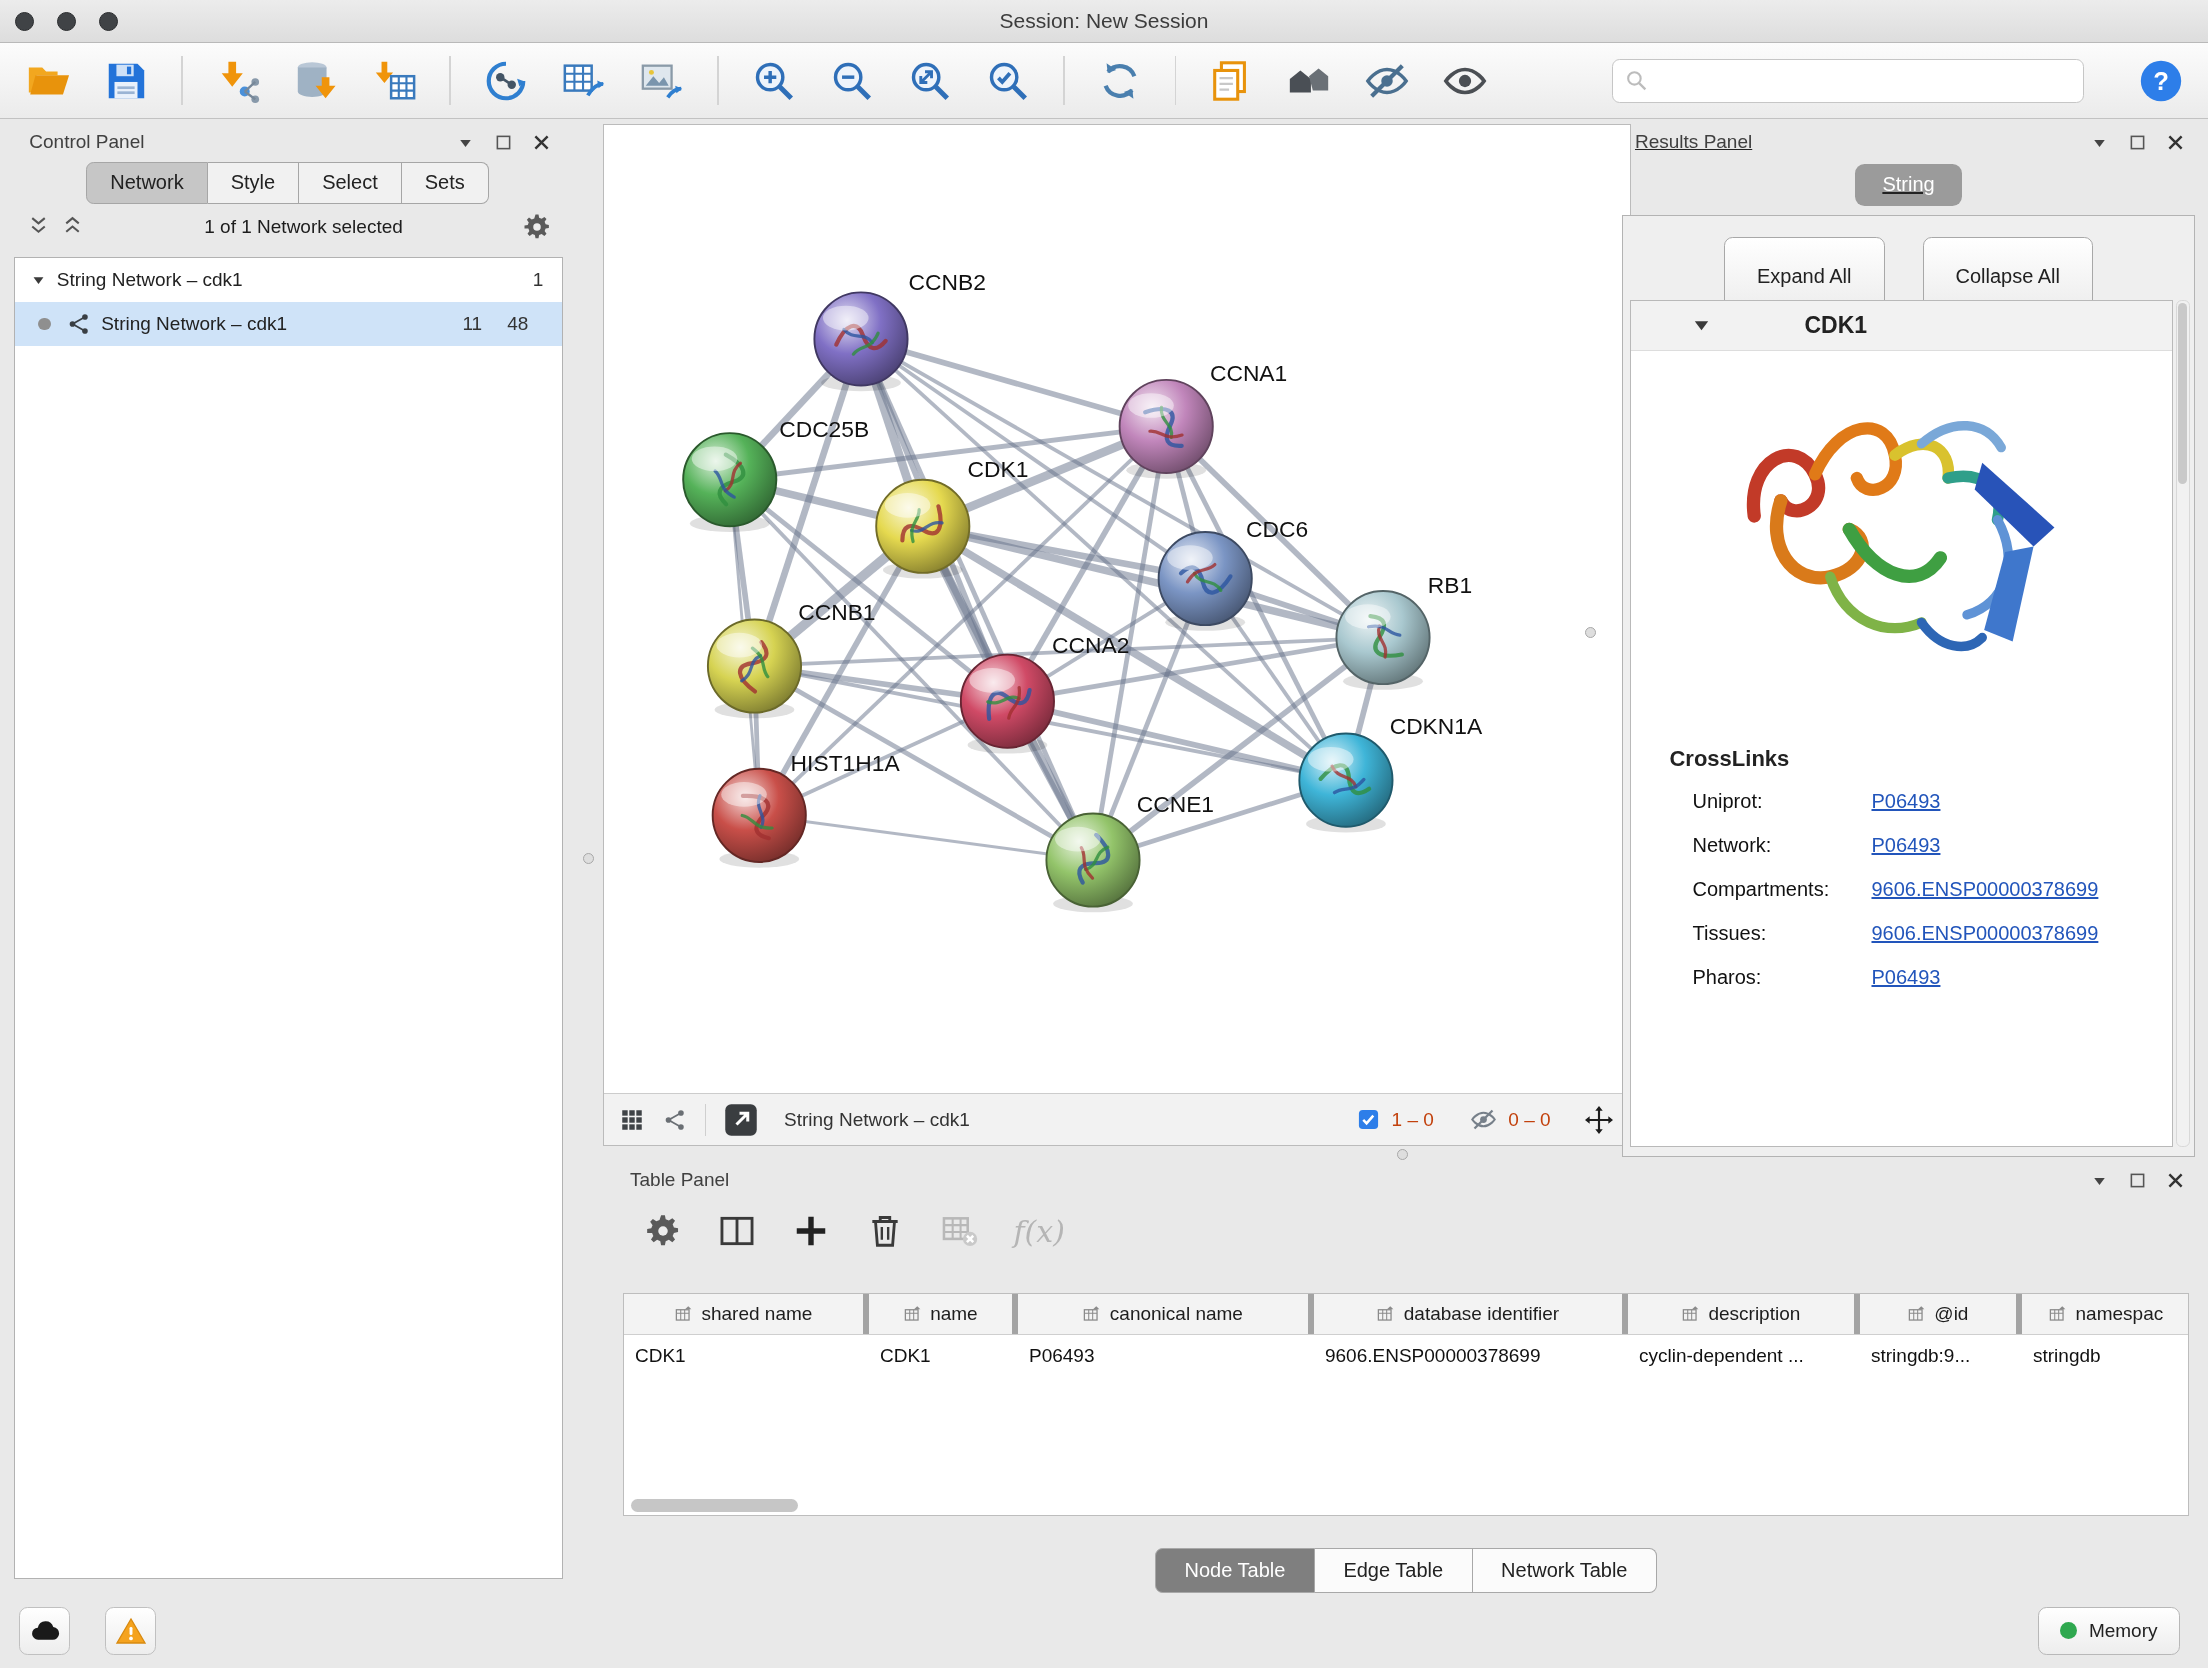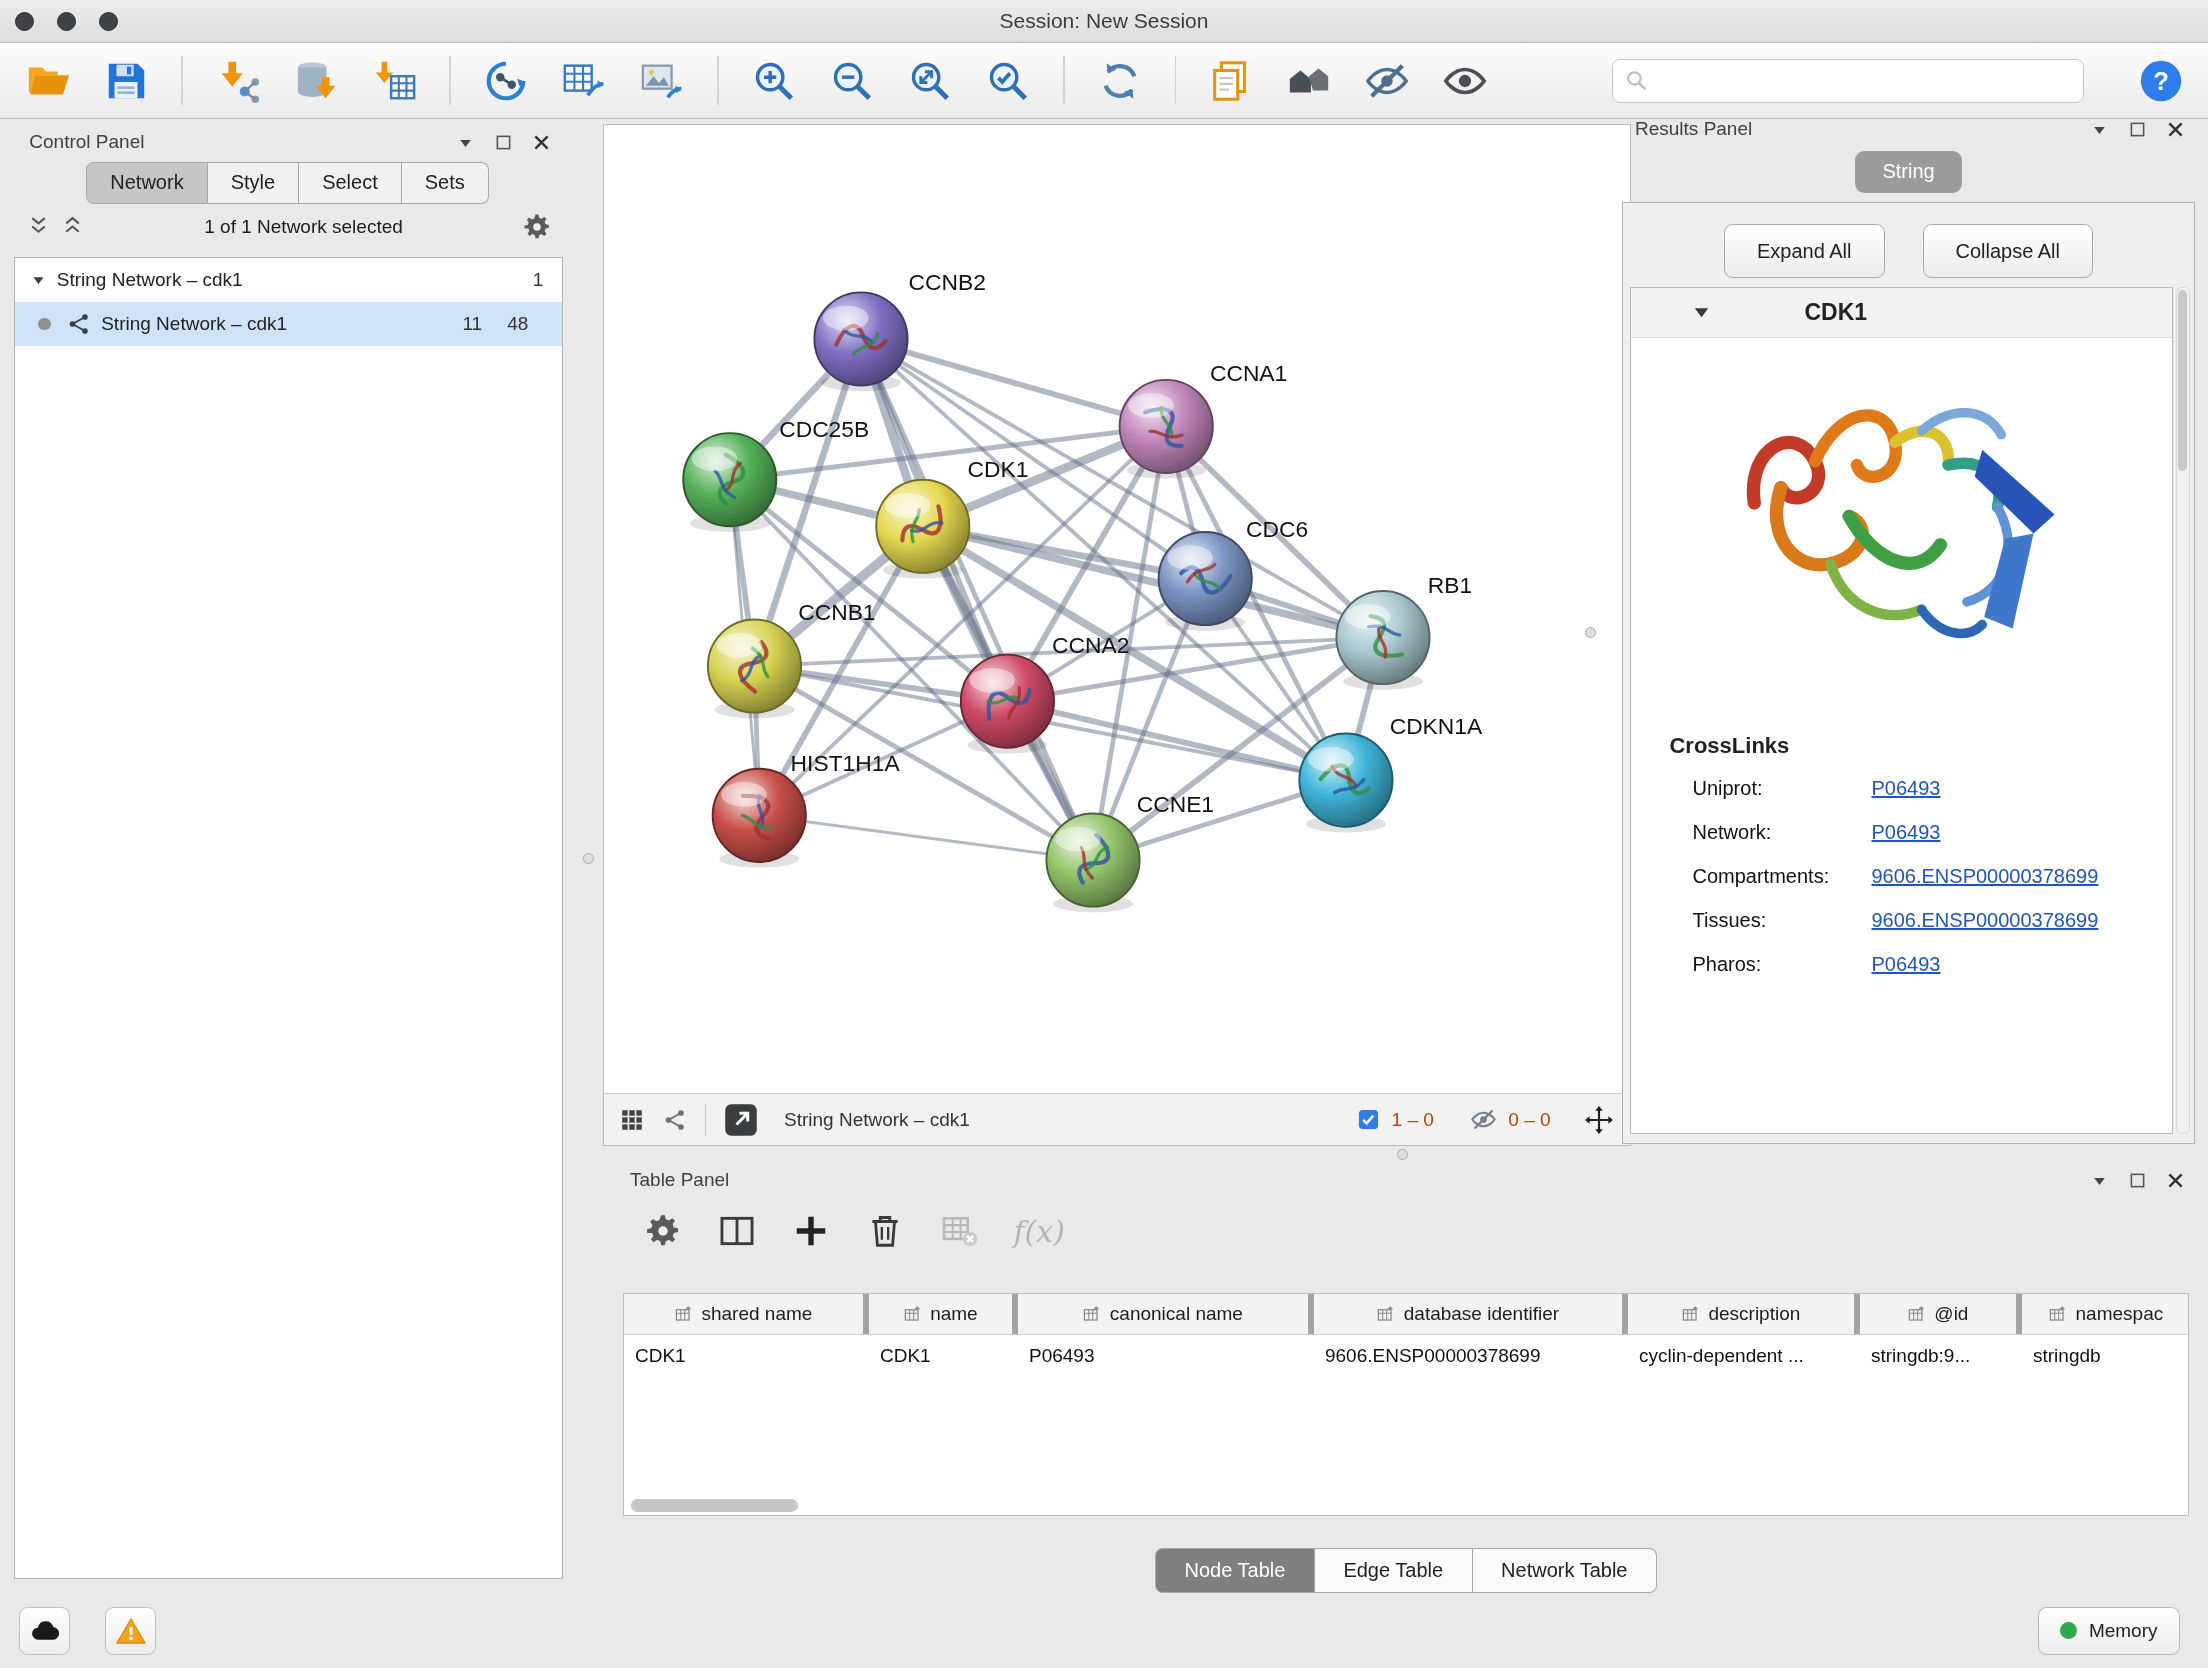--- a/index.html
+++ b/index.html
@@ -59,26 +59,26 @@
   .nf-title{margin-left:25px;color:#333;}
   .nf-right{margin-left:auto;display:flex;align-items:center;gap:11.4px;}
   .nf-check{width:23px;height:23px;}
   .nf-eye{width:27px;height:27px;}
   .nf-move{width:32px;height:32px;margin-left:21px;cursor:pointer;}
   .nf-count{color:#c2410c;}
 
   .dot{position:absolute;width:11.4px;height:11.4px;border-radius:50%;background:#dedede;border:1px solid #a8a8a8;box-sizing:border-box;z-index:3;}
 
   
-  .results-panel{position:absolute;left:1620px;top:111px;width:577px;height:1033px;}
+  .results-panel{position:absolute;left:1620px;top:124px;width:577px;height:1033px;text-decoration:underline;}
   .rp-tabwrap{display:flex;justify-content:center;margin-top:3.8px;}
   .rp-tab{height:42px;padding:0 27px;background:#9b9b9b;color:#fff;border-radius:9.5px;display:flex;align-items:center;font-size:20px;cursor:pointer;}
   .rp-box{position:absolute;top:91px;left:1.9px;right:1.9px;bottom:0;border:1px solid #b3b3b3;background:#efefef;}
   .rp-buttons{display:flex;justify-content:center;gap:38px;padding:21px 0 17px 0;}
-  .rp-btn{height:44px;padding:4px 32px;background:linear-gradient(#ffffff,#ececec);border:1px solid #a8a8a8;border-radius:8.6px;font-size:20px;display:flex;align-items:center;cursor:pointer;}
+  .rp-btn{height:44px;padding:16px 32px;background:linear-gradient(#ffffff,#ececec);border:1px solid #a8a8a8;border-radius:8.6px;font-size:20px;display:flex;align-items:center;cursor:pointer;}
   .rp-inner{position:absolute;top:84px;left:7.6px;right:21px;bottom:9.5px;background:#fff;border:1px solid #b9b9b9;overflow:hidden;}
   .rp-protein-head{height:49px;background:#f2f2f2;border-bottom:1px solid #ddd;display:flex;align-items:center;}
   .rp-ptri{width:23px;height:23px;margin-left:59px;cursor:pointer;}
   .rp-pname{font-weight:bold;font-size:23px;margin-left:91px;}
   .rp-desc{padding:15px 0 0 30px;font-size:20px;color:#111;}
   .rp-protein-img{display:block;margin:13.3px auto 0 auto;}
   .rp-cross-title{font-weight:bold;font-size:22px;padding-left:38px;margin-top:1.9px;}
   .rp-links{padding:7.6px 0 0 61px;}
   .rp-link-row{display:flex;height:44px;align-items:center;font-size:20px;}
   .rp-label{width:179px;flex:0 0 auto;color:#111;}

